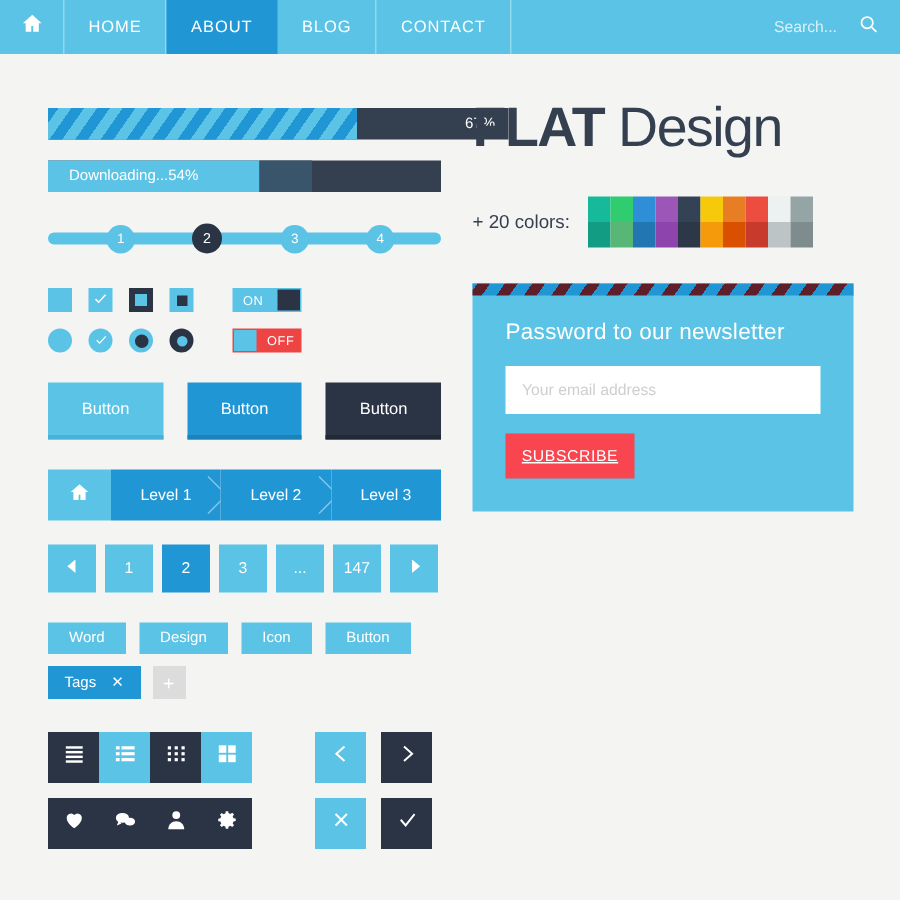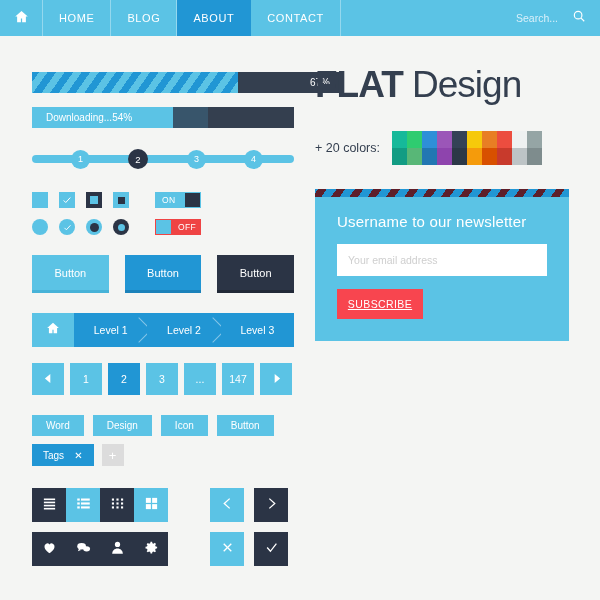--- a/index.html
+++ b/index.html
@@ -153,25 +153,25 @@
     <div class="nav-home">
       <span>
         <svg viewBox="0 0 24 24">
             <path d="M12 3L2 12h3v9h6v-6h2v6h6v-9h3z"></path>
           </svg>
       </span>
     </div>
     <div class="nav-item">
         <span>HOME</span>
       </div>
+    <div class="nav-item active">
+        <span>ABOUT</span>
+      </div>
     <div class="nav-item">
         <span>BLOG</span>
-      </div>
-    <div class="nav-item active">
-        <span>ABOUT</span>
       </div>
     <div class="nav-item">
         <span>CONTACT</span>
       </div>
     <div class="nav-spacer"></div>
     <div class="nav-search">
       <span class="ph">Search...</span>
       <span>
         <svg viewBox="0 0 24 24">
             <circle cx="10.5" cy="10.5" r="6.5"></circle>
@@ -476,21 +476,21 @@
             <div class="top" style="background:#95a5a5"></div>
             <div class="bot" style="background:#7e8c8d"></div>
           </div>
       </div>
     </div>
 
 
     <div class="news">
       <div class="stripe"></div>
       <div class="body">
-        <h3>Username to our newsletter</h3>
+        <h3>Password to our newsletter</h3>
         <div class="field">
           <span>Your email address</span>
         </div>
         <div class="sub-btn">
             <span>SUBSCRIBE</span>
           </div>
       </div>
     </div>
 
   </div>

